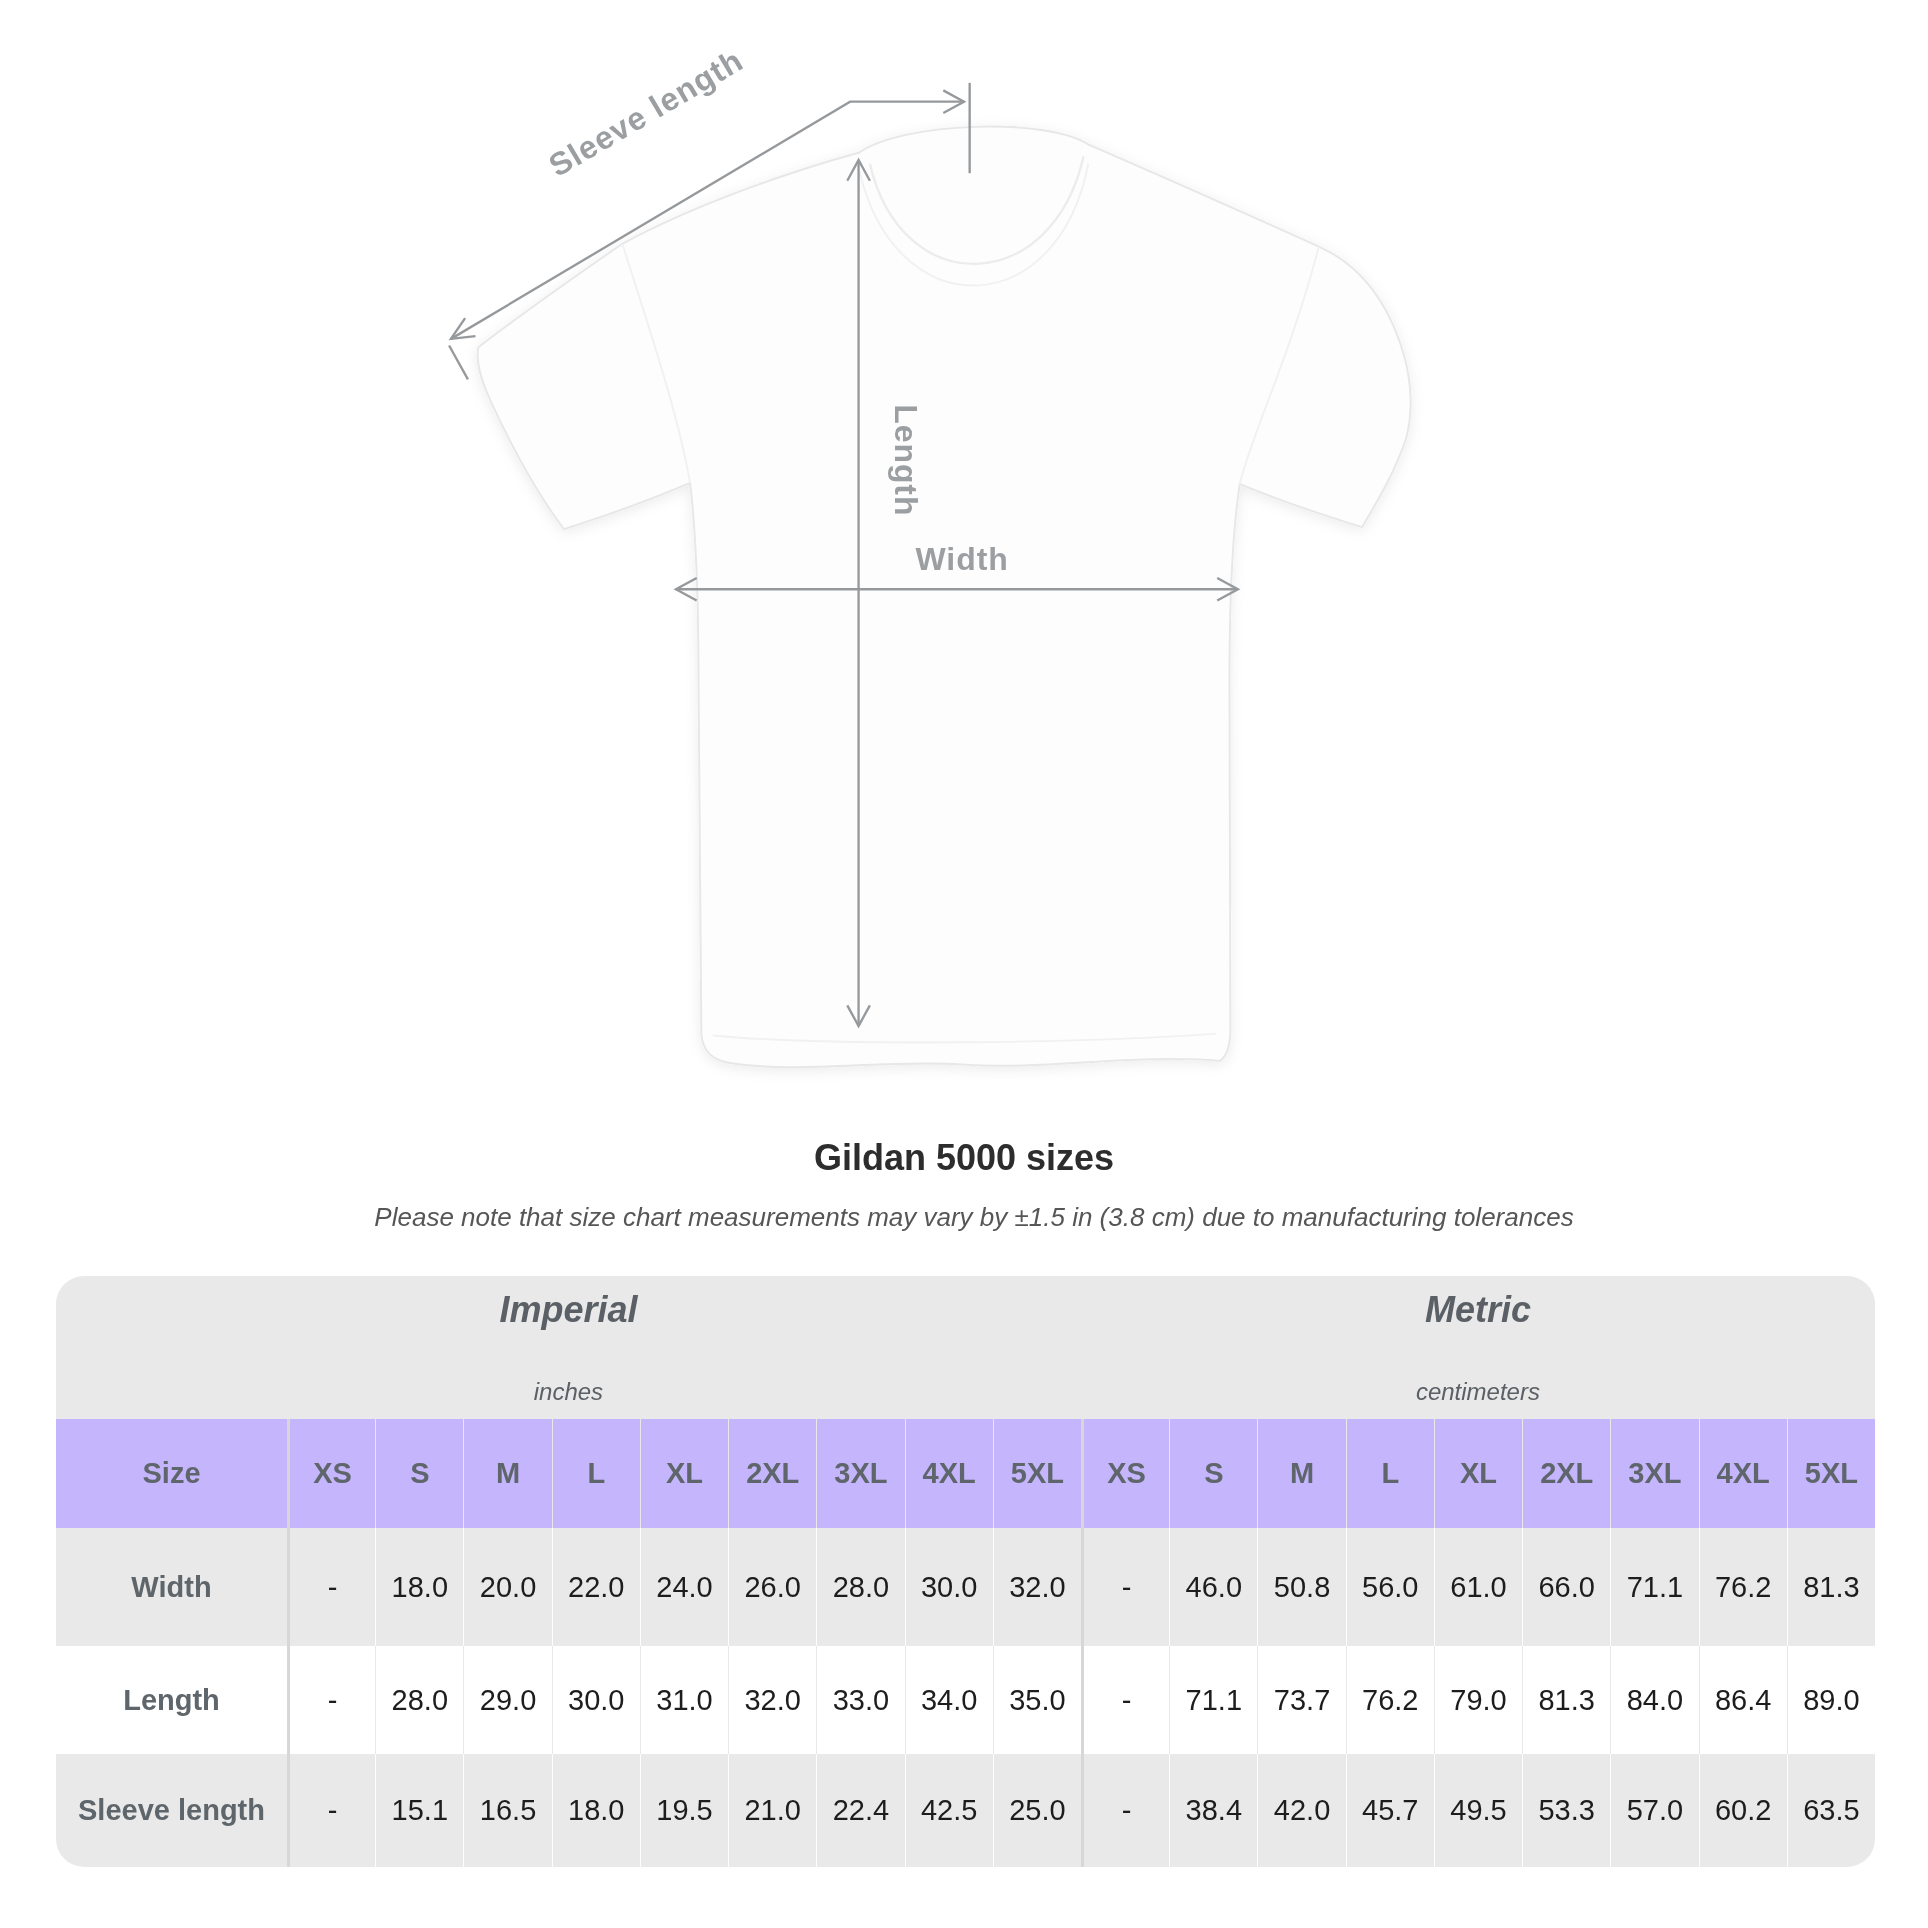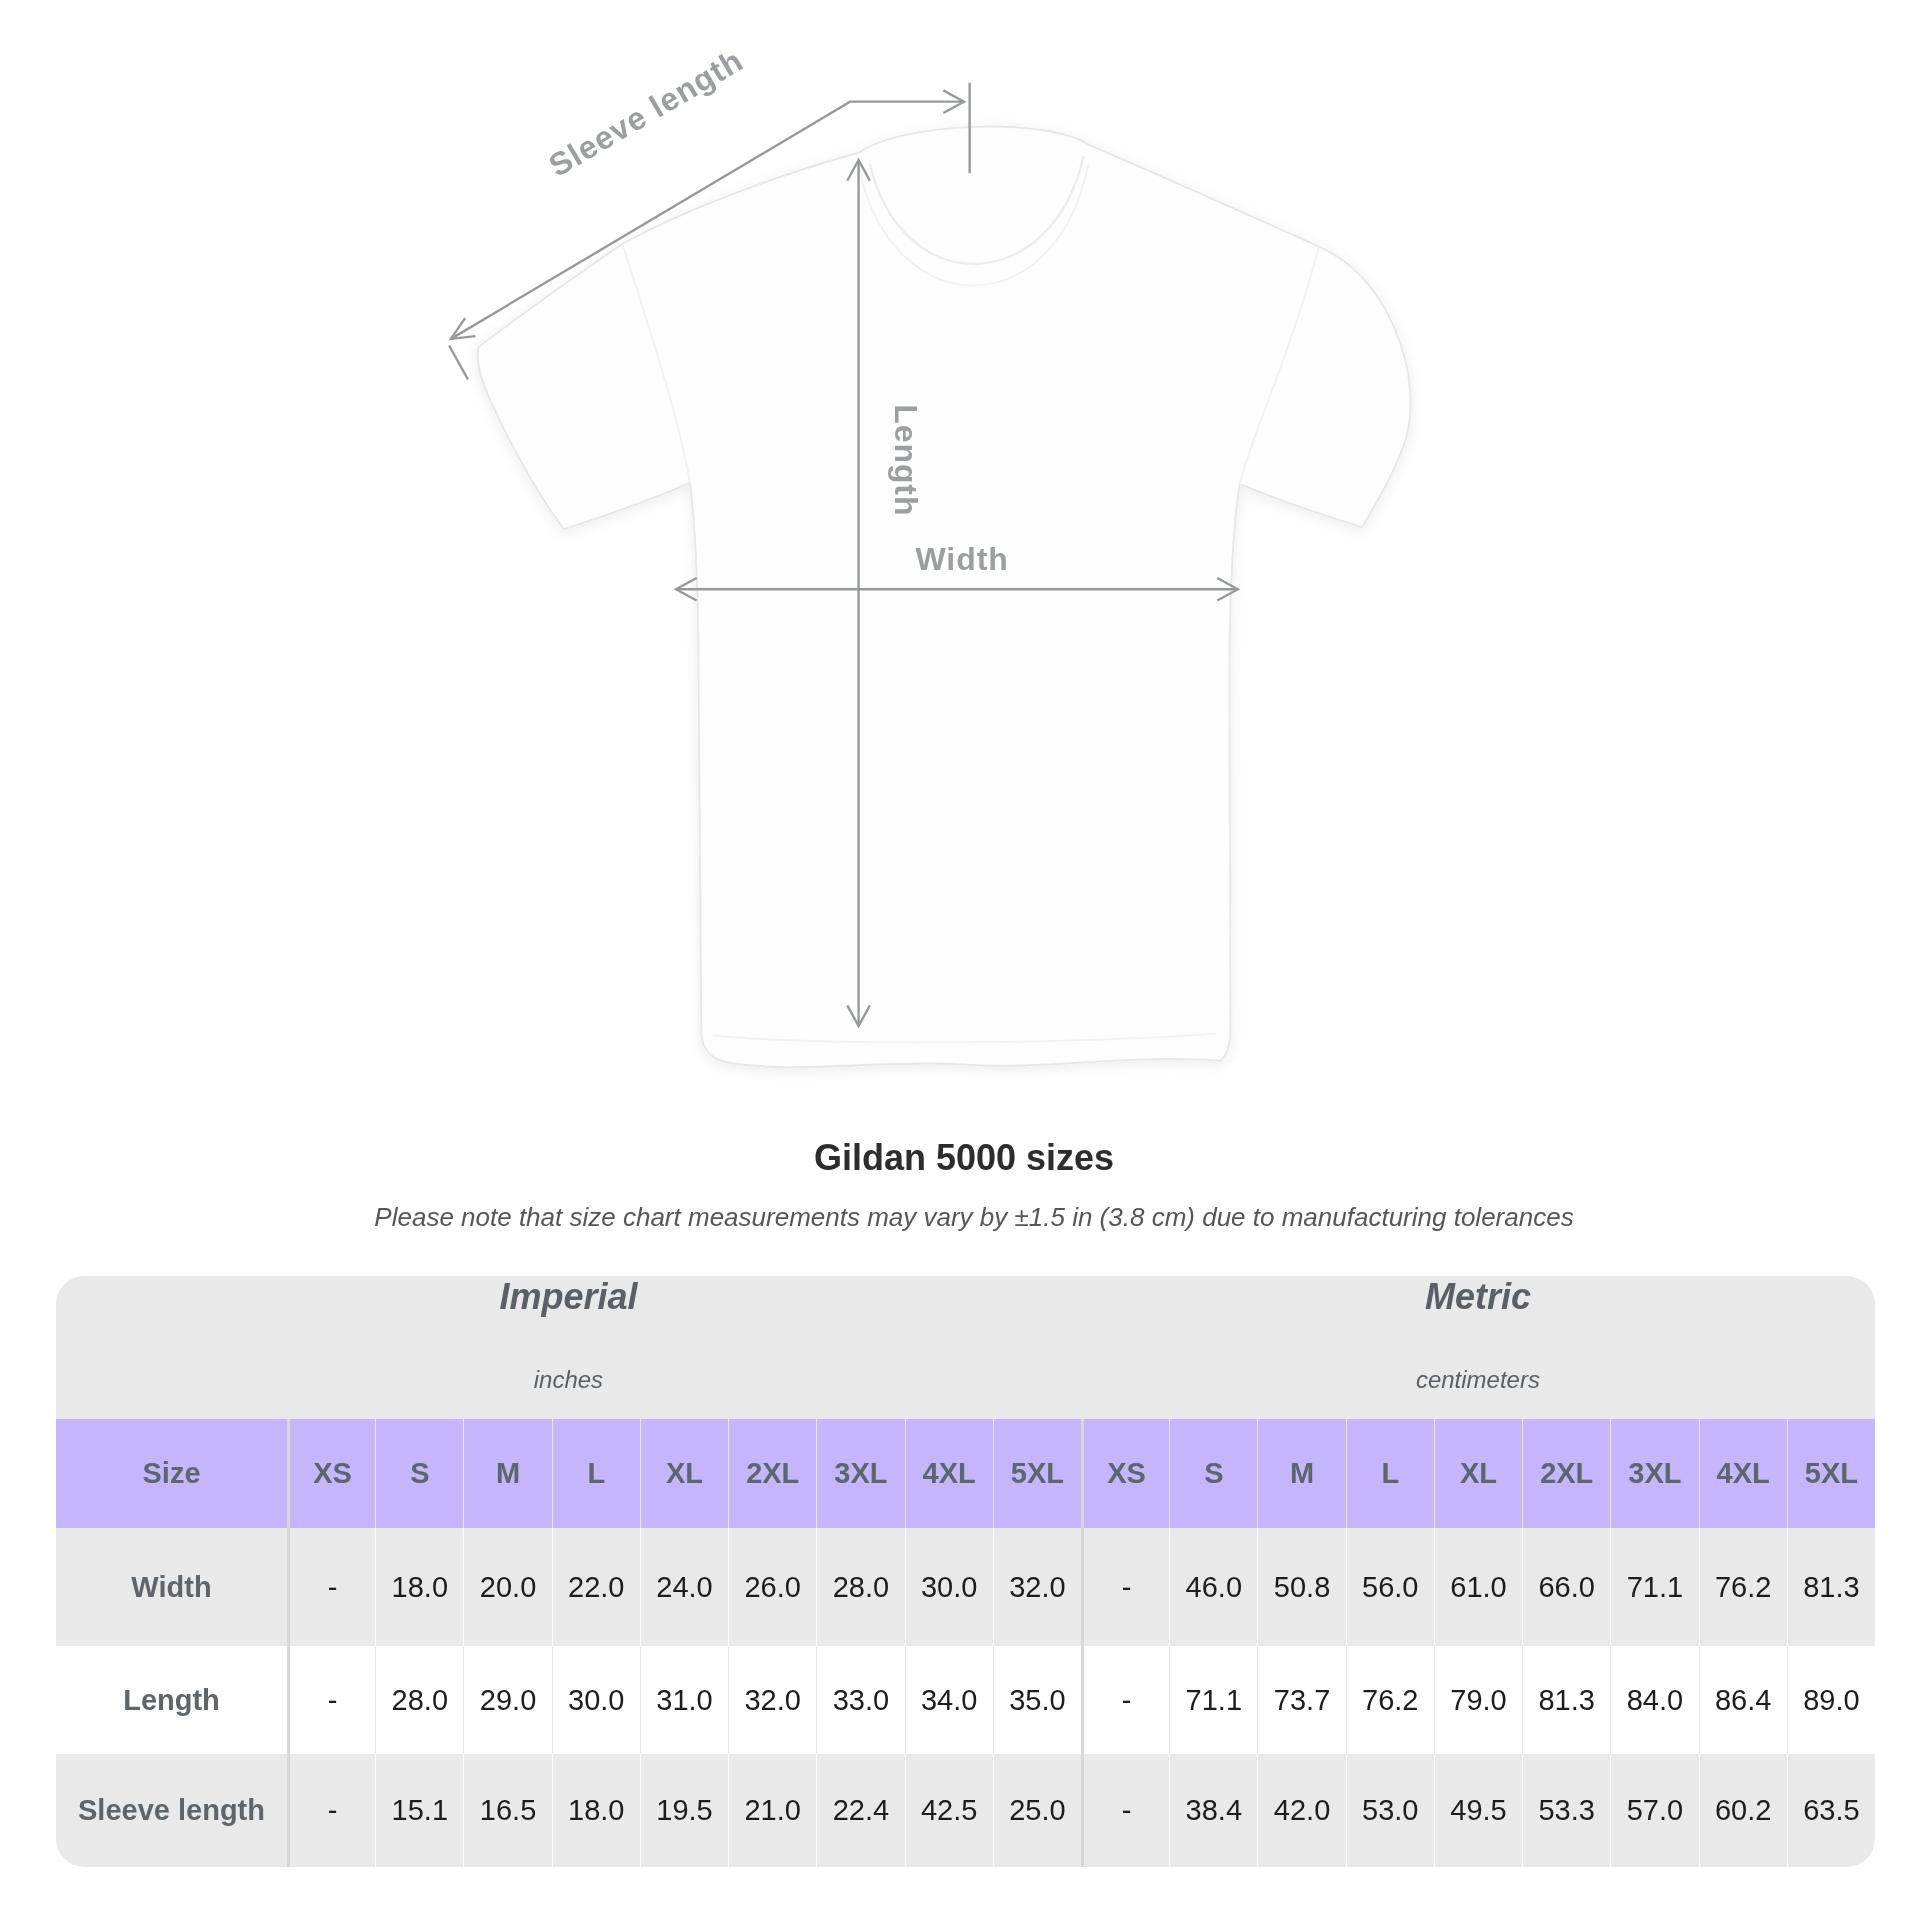--- a/index.html
+++ b/index.html
@@ -18,21 +18,21 @@
   .page-title{position:absolute;top:1137px;left:0;width:100%;margin:0;
               text-align:center;font-size:36px;font-weight:bold;color:#2d2d2d;}
   .tolerance-note{position:absolute;top:1202px;left:0;width:100%;margin:0;
                   text-align:center;font-style:italic;font-size:26px;color:#565656;padding-left:10px;}
 
   
   .size-table{position:absolute;top:1276px;left:56px;width:1819px;height:591px;
               border-radius:28px;overflow:hidden;background:#ffffff;}
   .unit-band{height:143px;display:grid;grid-template-columns:1088.5fr 843.5fr;
              background:#e9e9e9;}
-  .unit-cell{display:flex;flex-direction:column;align-items:center;
+  .unit-cell{display:flex;flex-direction:column;align-items:center;justify-content:center;
              row-gap:7.5px;color:#5a6065;}
   .unit-name{font-weight:bold;font-style:italic;font-size:36px;}
   .unit-sub{font-style:italic;font-size:24px;margin-top:40px;}
 
   .grid-row{display:grid;grid-template-columns:231px repeat(18,1fr);}
   .header-row{height:109px;background:#c4b5fd;--sep:#e8e8e8;}
   .row-width{height:118px;background:#e9e9e9;--sep:rgba(255,255,255,.9);}
   .row-length{height:108px;background:#ffffff;--sep:#e8e8e8;}
   .row-sleeve{height:113px;background:#e9e9e9;--sep:rgba(255,255,255,.9);}
 
@@ -190,21 +190,21 @@
       <div class="cell">16.5</div>
       <div class="cell">18.0</div>
       <div class="cell">19.5</div>
       <div class="cell">21.0</div>
       <div class="cell">22.4</div>
       <div class="cell">42.5</div>
       <div class="cell">25.0</div>
       <div class="cell major">-</div>
       <div class="cell">38.4</div>
       <div class="cell">42.0</div>
-      <div class="cell">53.0</div>
+      <div class="cell">45.7</div>
       <div class="cell">49.5</div>
       <div class="cell">53.3</div>
       <div class="cell">57.0</div>
       <div class="cell">60.2</div>
       <div class="cell">63.5</div>
     </div>
 </div>
 
 
 </body></html>

